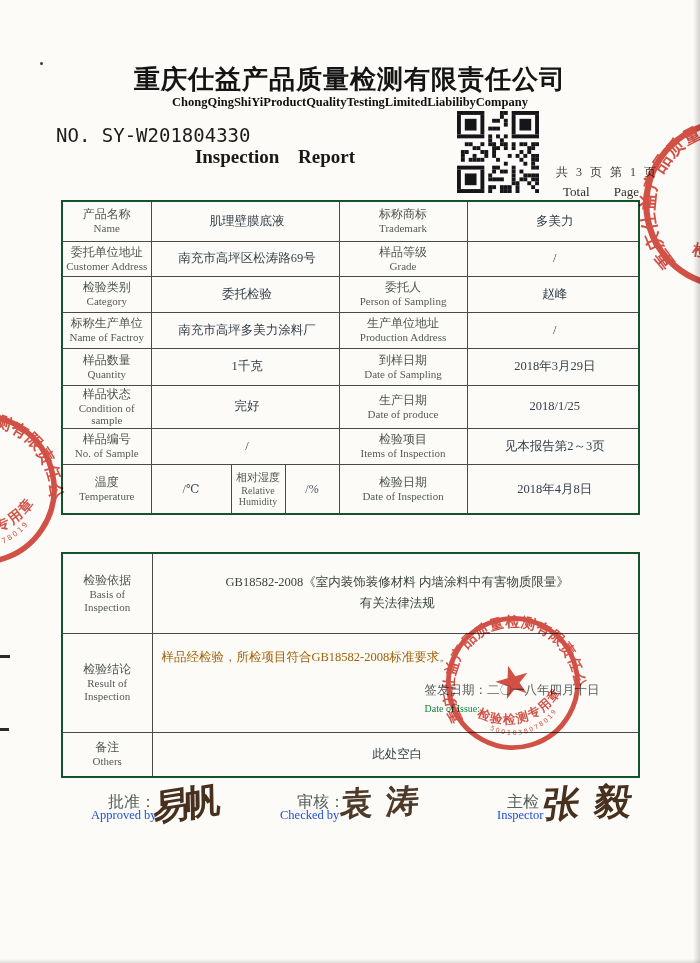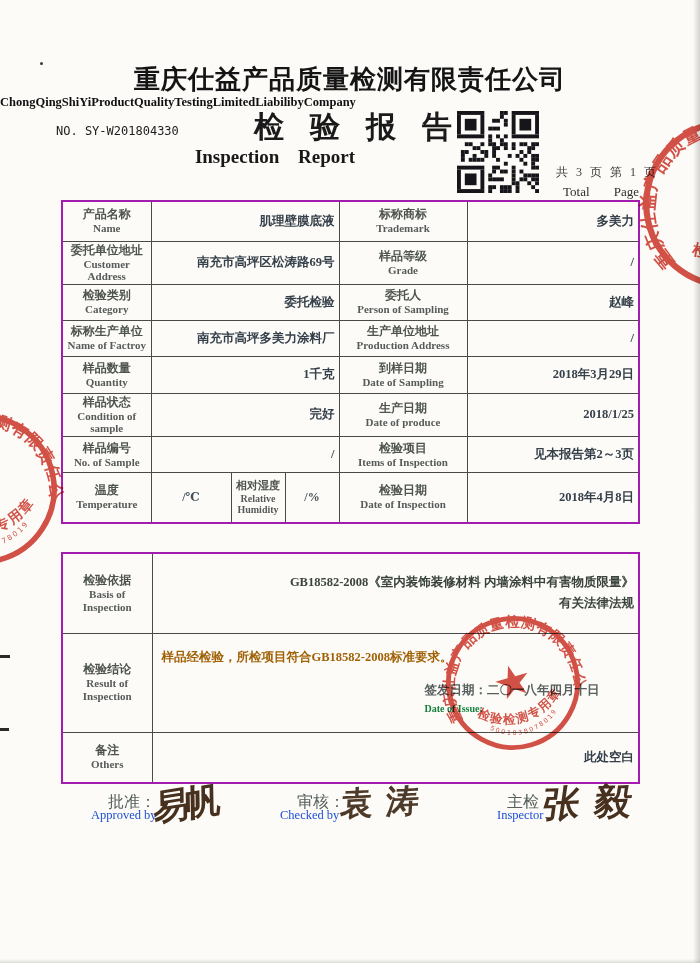--- a/index.html
+++ b/index.html
@@ -6,43 +6,43 @@
   .page{
     position:relative; width:700px; height:963px; margin:0 auto;
     background:#fcfbf8; overflow:hidden;
     font-family:"Liberation Serif","DejaVu Serif",serif; color:#333;
   }
   .abs{position:absolute;}
   
   .company-cn{top:62px;left:0;width:700px;text-align:center;
     font-family:"DejaVu Sans","Liberation Sans",sans-serif;
     font-size:26px;font-weight:700;color:#141414;letter-spacing:1px;}
-  .company-en{top:95px;left:0;width:700px;text-align:left;
+  .company-en{top:95px;left:0;width:700px;text-align:center;
     font-size:12.5px;font-weight:700;color:#101010;}
   .report-no{top:124px;left:56px;font-family:"DejaVu Sans Mono","Liberation Mono",monospace;
-    font-size:12px;color:#1c1c1c;}
+    font-size:19px;color:#1c1c1c;}
   .title-cn{top:107px;left:254px;white-space:nowrap;
     font-family:"DejaVu Sans","Liberation Sans",sans-serif;
     font-size:30px;font-weight:700;color:#1a1a1a;letter-spacing:26px;}
   .title-en{top:146px;left:0;width:470px;text-align:center;
     font-size:19px;font-weight:700;color:#181818;word-spacing:14px;margin-left:40px;}
   .page-count{top:164px;left:556px;font-size:12px;color:#3c3c3c;letter-spacing:2.5px;white-space:nowrap;}
   .page-count-en{top:184px;left:563px;width:76px;display:flex;justify-content:space-between;
     font-size:13px;color:#2e2e2e;}
   
   table{border-collapse:collapse;table-layout:fixed;}
   .info-table{left:61px;top:200px;width:577px;}
   .detail-table{left:61px;top:552px;width:577px;}
   td{border:1px solid #4a4a4a;overflow:hidden;vertical-align:middle;}
-  .info-table, .detail-table{border:2px solid #a21caf;font-weight:bold;}
+  .info-table, .detail-table{border:2px solid #14532d;}
   td.lbl{text-align:center;padding:1px 2px;}
   .lc{font-size:12px;color:#4d534d;line-height:1.25;}
   .le{font-size:11px;color:#565b59;line-height:1.15;}
   .le-sm{font-size:10px;color:#565b59;line-height:1.1;}
-  td.val{font-size:12.5px;color:#35404a;padding:2px 4px 2px 8px;text-align:right;margin-left:7px;}
+  td.val{font-size:12.5px;color:#35404a;padding:2px 4px 2px 8px;text-align:center;margin-left:7px;}
   td.valc{font-size:12px;color:#45505a;text-align:center;}
   .basis-line{font-size:12.5px;color:#3a443c;line-height:1.7;}
   .result-cell{position:relative;vertical-align:top;}
   .result-text{font-size:12.5px;color:#a16207;padding:14px 4px 0 8px;}
   .issue{position:absolute;left:228px;top:48px;font-size:12.5px;color:#57605c;margin-left:44px;}
   .issue-en{margin-top:4px;font-size:10px;color:#15803d;}
   
   .sig-label{font-size:16px;color:#55605c;white-space:nowrap;}
   .sig-label-en{font-size:12.5px;color:#1d4ed8;white-space:nowrap;}
   .sig{font-family:"DejaVu Serif","Liberation Serif",serif;font-weight:700;
@@ -65,21 +65,20 @@
 
   <div class="abs edge-right"></div>
   <div class="abs edge-bottom"></div>
   <div class="abs dot"></div>
   <div class="abs mark" style="top:655px;width:10px;height:3px;"></div>
   <div class="abs mark" style="top:728px;width:9px;height:3px;"></div>
 
   <div class="abs company-cn">重庆仕益产品质量检测有限责任公司</div>
   <div class="abs company-en">ChongQingShiYiProductQualityTestingLimitedLiabilibyCompany</div>
   <div class="abs report-no">NO. SY-W201804330</div>
-  <div class="abs title-cn">检验报告</div>
   <div class="abs title-en">Inspection  Report</div>
   <svg class="abs" style="left:457px;top:111px;" width="82" height="82" viewBox="0 0 82 82">
       <rect x="0" y="0" width="27.333333333333332" height="3.9047619047619047" fill="#15151a"></rect>
       <rect x="0" y="23.428571428571427" width="27.333333333333332" height="3.9047619047619047" fill="#15151a"></rect>
       <rect x="0" y="3.9047619047619047" width="3.9047619047619047" height="19.523809523809522" fill="#15151a"></rect>
       <rect x="23.428571428571427" y="3.9047619047619047" width="3.9047619047619047" height="19.523809523809522" fill="#15151a"></rect>
       <rect x="7.809523809523809" y="7.809523809523809" width="11.714285714285714" height="11.714285714285714" fill="#15151a"></rect>
       <rect x="54.666666666666664" y="0" width="27.333333333333332" height="3.9047619047619047" fill="#15151a"></rect>
       <rect x="54.666666666666664" y="23.428571428571427" width="27.333333333333332" height="3.9047619047619047" fill="#15151a"></rect>
       <rect x="54.666666666666664" y="3.9047619047619047" width="3.9047619047619047" height="19.523809523809522" fill="#15151a"></rect>
@@ -341,21 +340,21 @@
           <div class="le">Inspection</div>
         </td>
         <td class="result-cell">
           <div class="result-text">样品经检验，所检项目符合GB18582-2008标准要求。</div>
           <div class="issue">
             <div>签发日期：二〇一八年四月十日</div>
             <div class="issue-en">Date of Issue:</div>
           </div>
         </td>
       </tr>
-      <tr style="height:51px">
+      <tr style="height:45px">
         <td class="lbl">
           <div class="lc">备注</div>
           <div class="le">Others</div>
         </td>
         <td class="val">此处空白</td>
       </tr>
     </tbody>
   </table>
 
   <div class="abs sig-label" style="left:108px;top:792px;">批准：</div>

